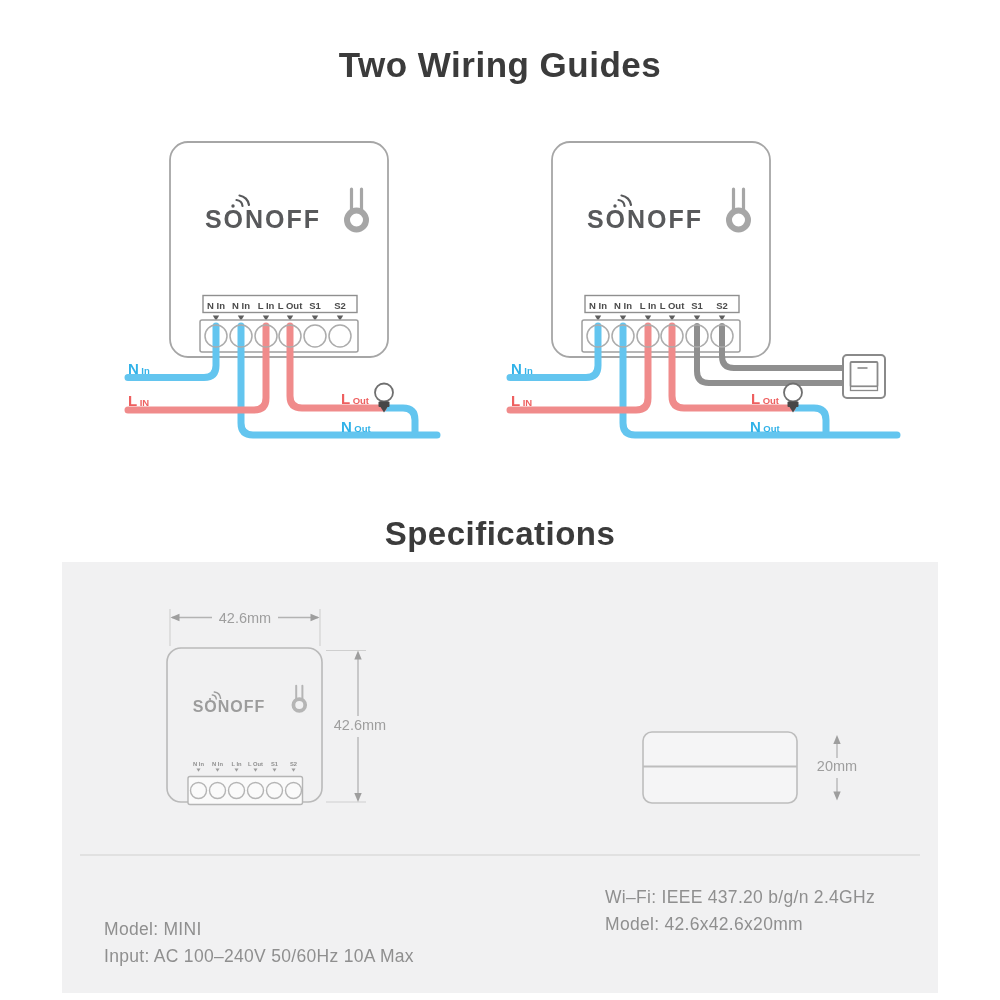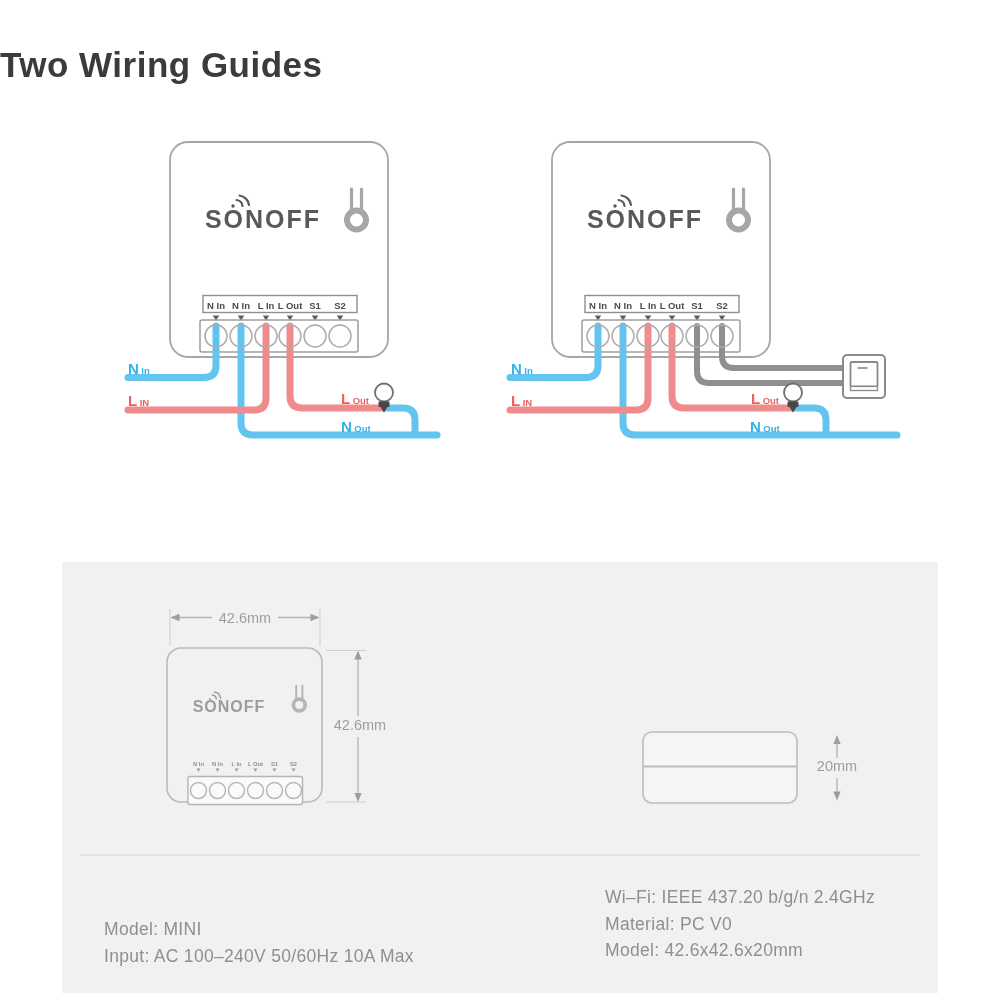--- a/index.html
+++ b/index.html
@@ -1,18 +1,18 @@
 <!DOCTYPE html>
 <html><head>
 <meta charset="utf-8">
 <style>
   html,body{margin:0;padding:0;background:#ffffff;}
   .page{position:relative;width:1000px;height:1000px;background:#fff;overflow:hidden;
         font-family:"Liberation Sans",sans-serif;}
-  .main-title{position:absolute;left:0;top:22px;width:100%;text-align:left;
+  .main-title{position:absolute;left:0;top:22px;width:100%;text-align:center;
         font-size:35px;font-weight:700;color:#3b3b3b;letter-spacing:.5px;}
   .section-title{position:absolute;left:0;top:488px;width:100%;text-align:center;
         font-size:33px;font-weight:700;color:#3b3b3b;letter-spacing:.5px;}
   .spec-panel{position:absolute;left:62px;top:562px;width:876px;height:431px;background:#f1f1f2;}
   .spec-divider{position:absolute;left:80px;top:854px;width:840px;height:2px;background:#e1e1e1;}
   .spec-col{position:absolute;top:884px;font-size:17.5px;line-height:26.5px;color:#8f8f8f;letter-spacing:.3px;}
   .spec-col span{display:block;}
   .col-left{left:104px;margin-top:32px;}
   .col-right{left:605px;}
   svg.overlay{position:absolute;left:0;top:0;}
@@ -50,21 +50,20 @@
 
   <div class="spec-panel"></div>
   <div class="spec-divider"></div>
 
   <div class="spec-col col-left">
     <span>Model: MINI</span>
     <span>Input: AC 100–240V 50/60Hz 10A Max</span>
   </div>
   <div class="spec-col col-right">
     <span>Wi–Fi: IEEE 437.20 b/g/n 2.4GHz</span>
-    <span>Material: PC V0</span>
     <span>Model: 42.6x42.6x20mm</span>
   </div>
 
   <svg class="overlay" width="1000" height="1000" viewBox="0 0 1000 1000">
     <defs>
       <g id="wifiIcon" class="wifi">
         <path d="M0,0 h0.01" stroke-width="3.4"></path>
         <path d="M3.5,-6 a6.5,6.5 0 0 1 6,6" stroke-width="2.2"></path>
         <path d="M6.5,-10.5 a11,11 0 0 1 9.5,9.5" stroke-width="2.2"></path>
       </g>
@@ -234,14 +233,15 @@
       <rect x="643" y="732" width="154" height="71" rx="9" fill="#f5f5f6" stroke="#bdbdbd" stroke-width="1.6"></rect>
       <path d="M643,766.5 H797" stroke="#bdbdbd" stroke-width="2" fill="none"></path>
       <path class="dim-line" d="M837,738 V758 M837,778 V798"></path>
       <polygon class="dim-arrow" points="837,735 833.3,744 840.7,744"></polygon>
       <polygon class="dim-arrow" points="837,800.5 833.3,791.5 840.7,791.5"></polygon>
       <text class="dim-text" x="837" y="771">20mm</text>
     </g>
   </svg>
 
   <h1 class="main-title">Two Wiring Guides</h1>
+  <h2 class="section-title">Specifications</h2>
 
 </div>
 
 </body></html>

